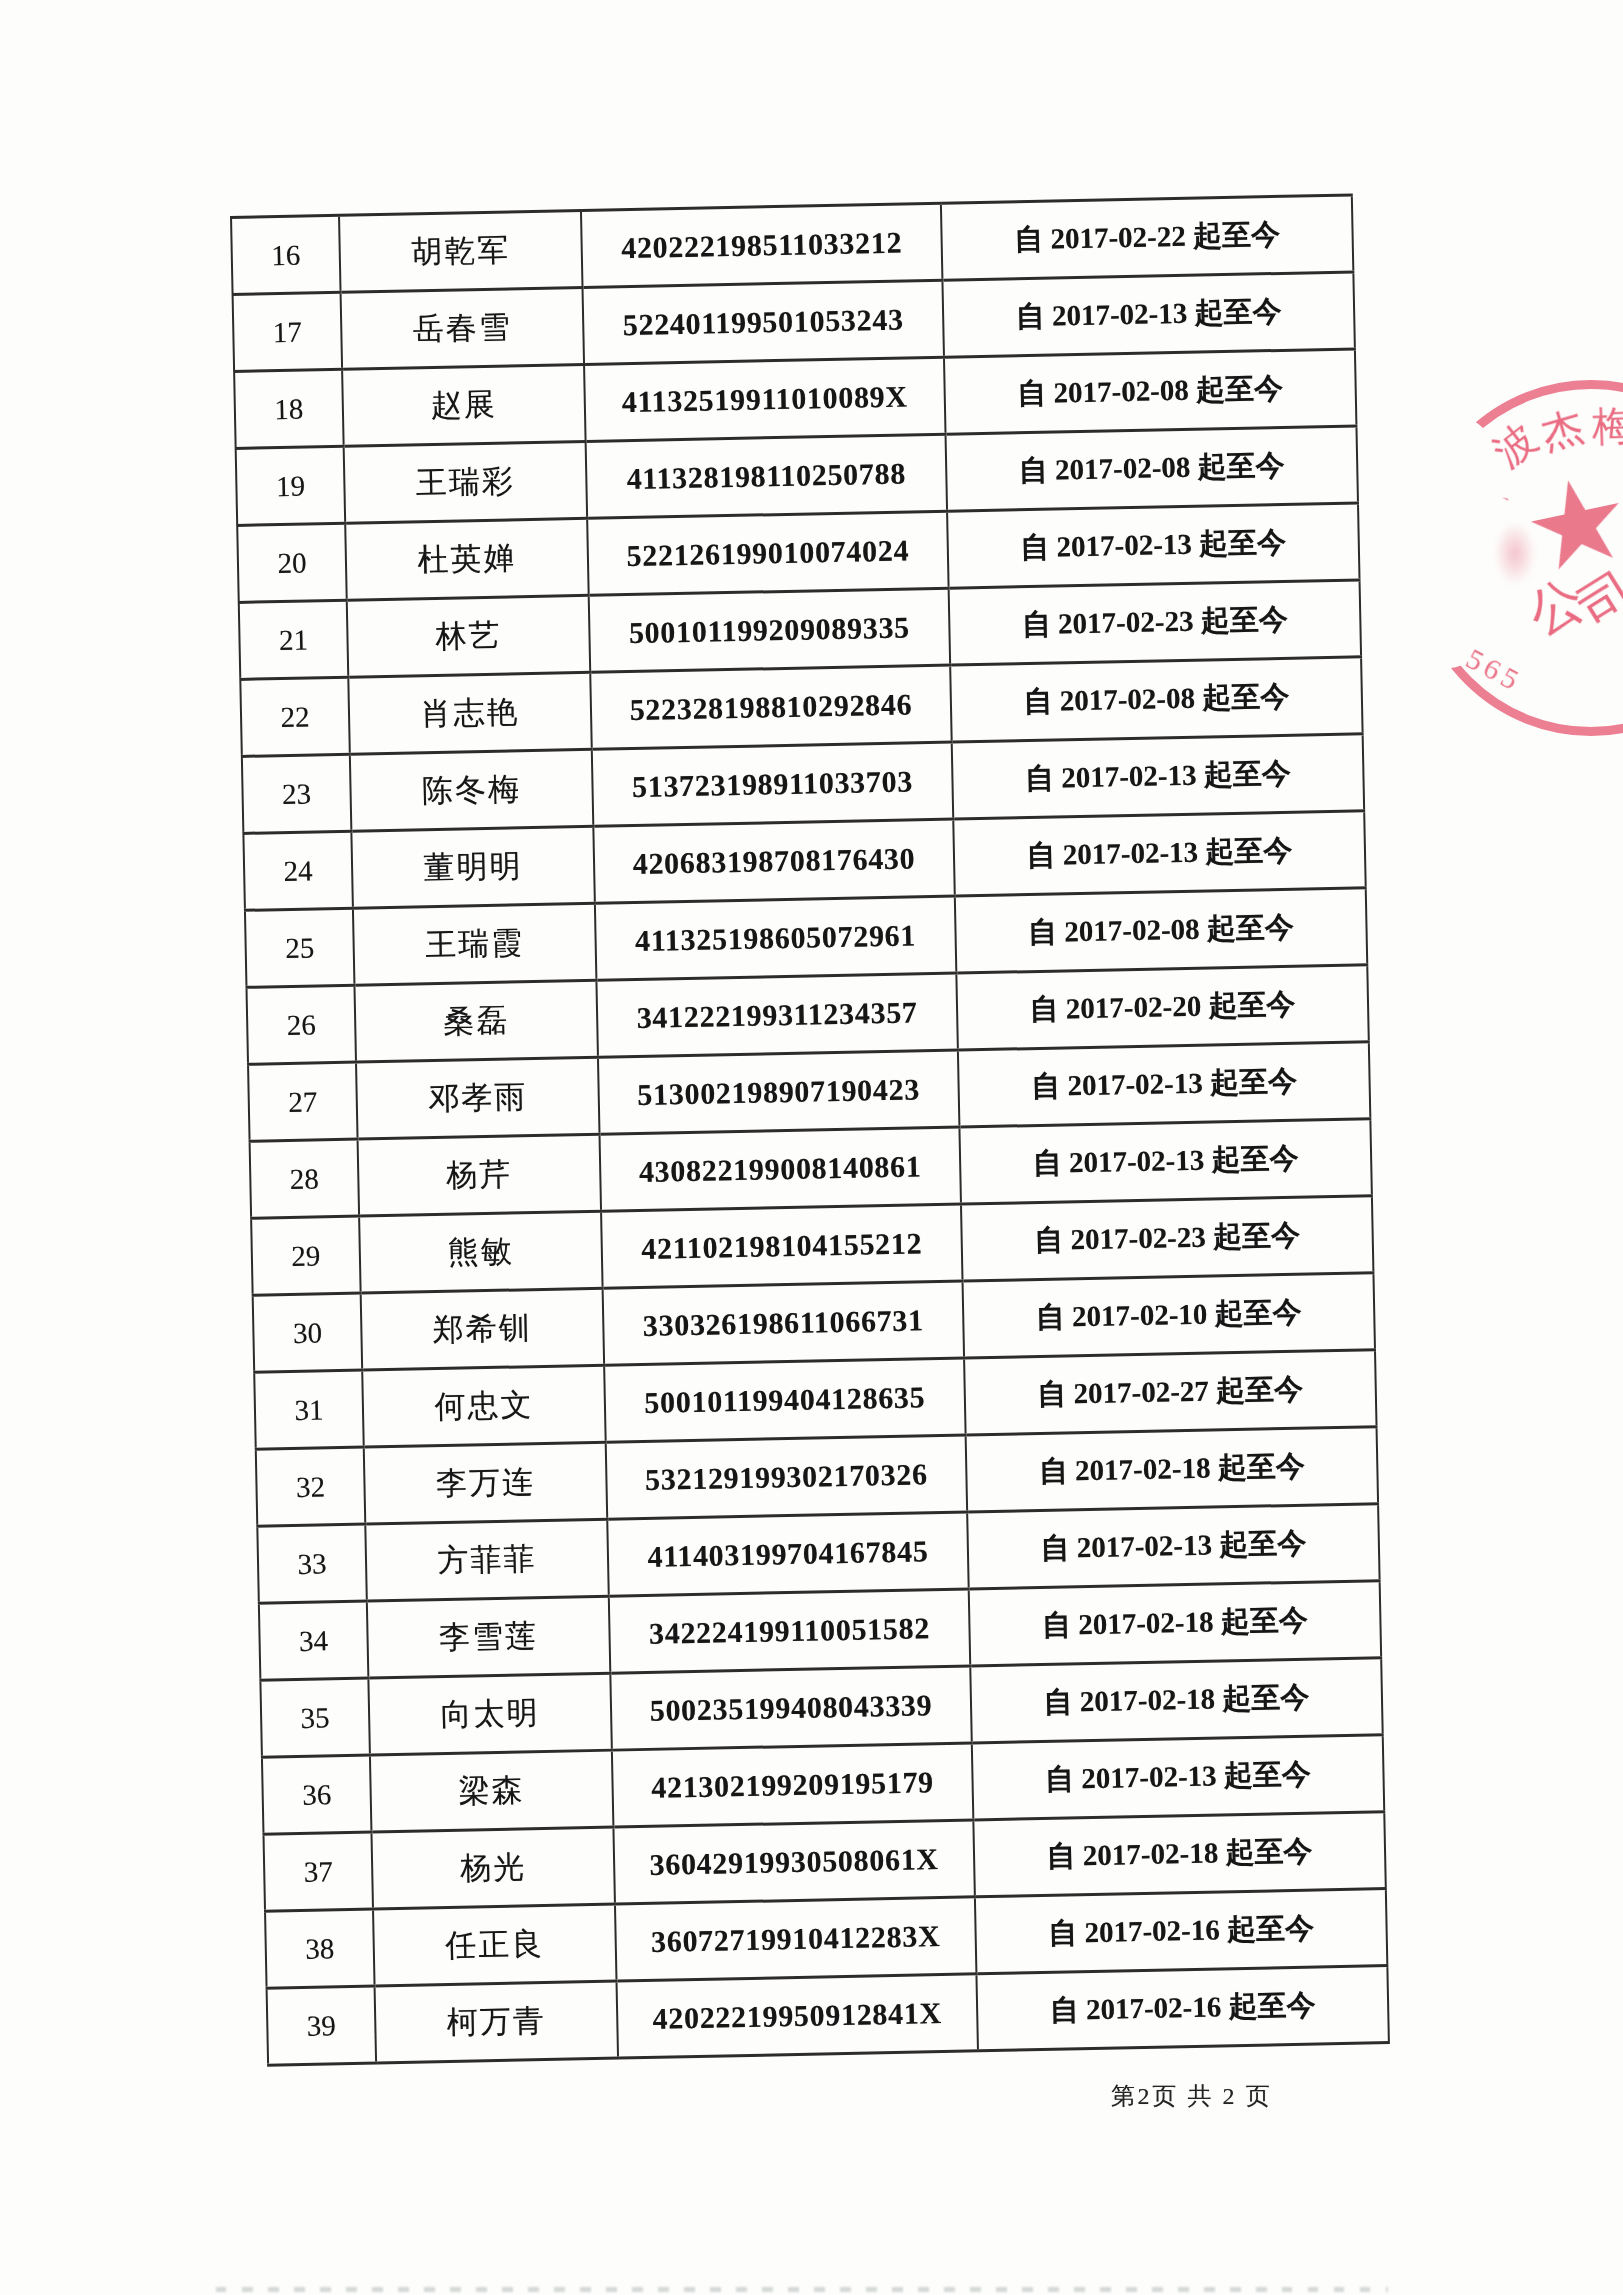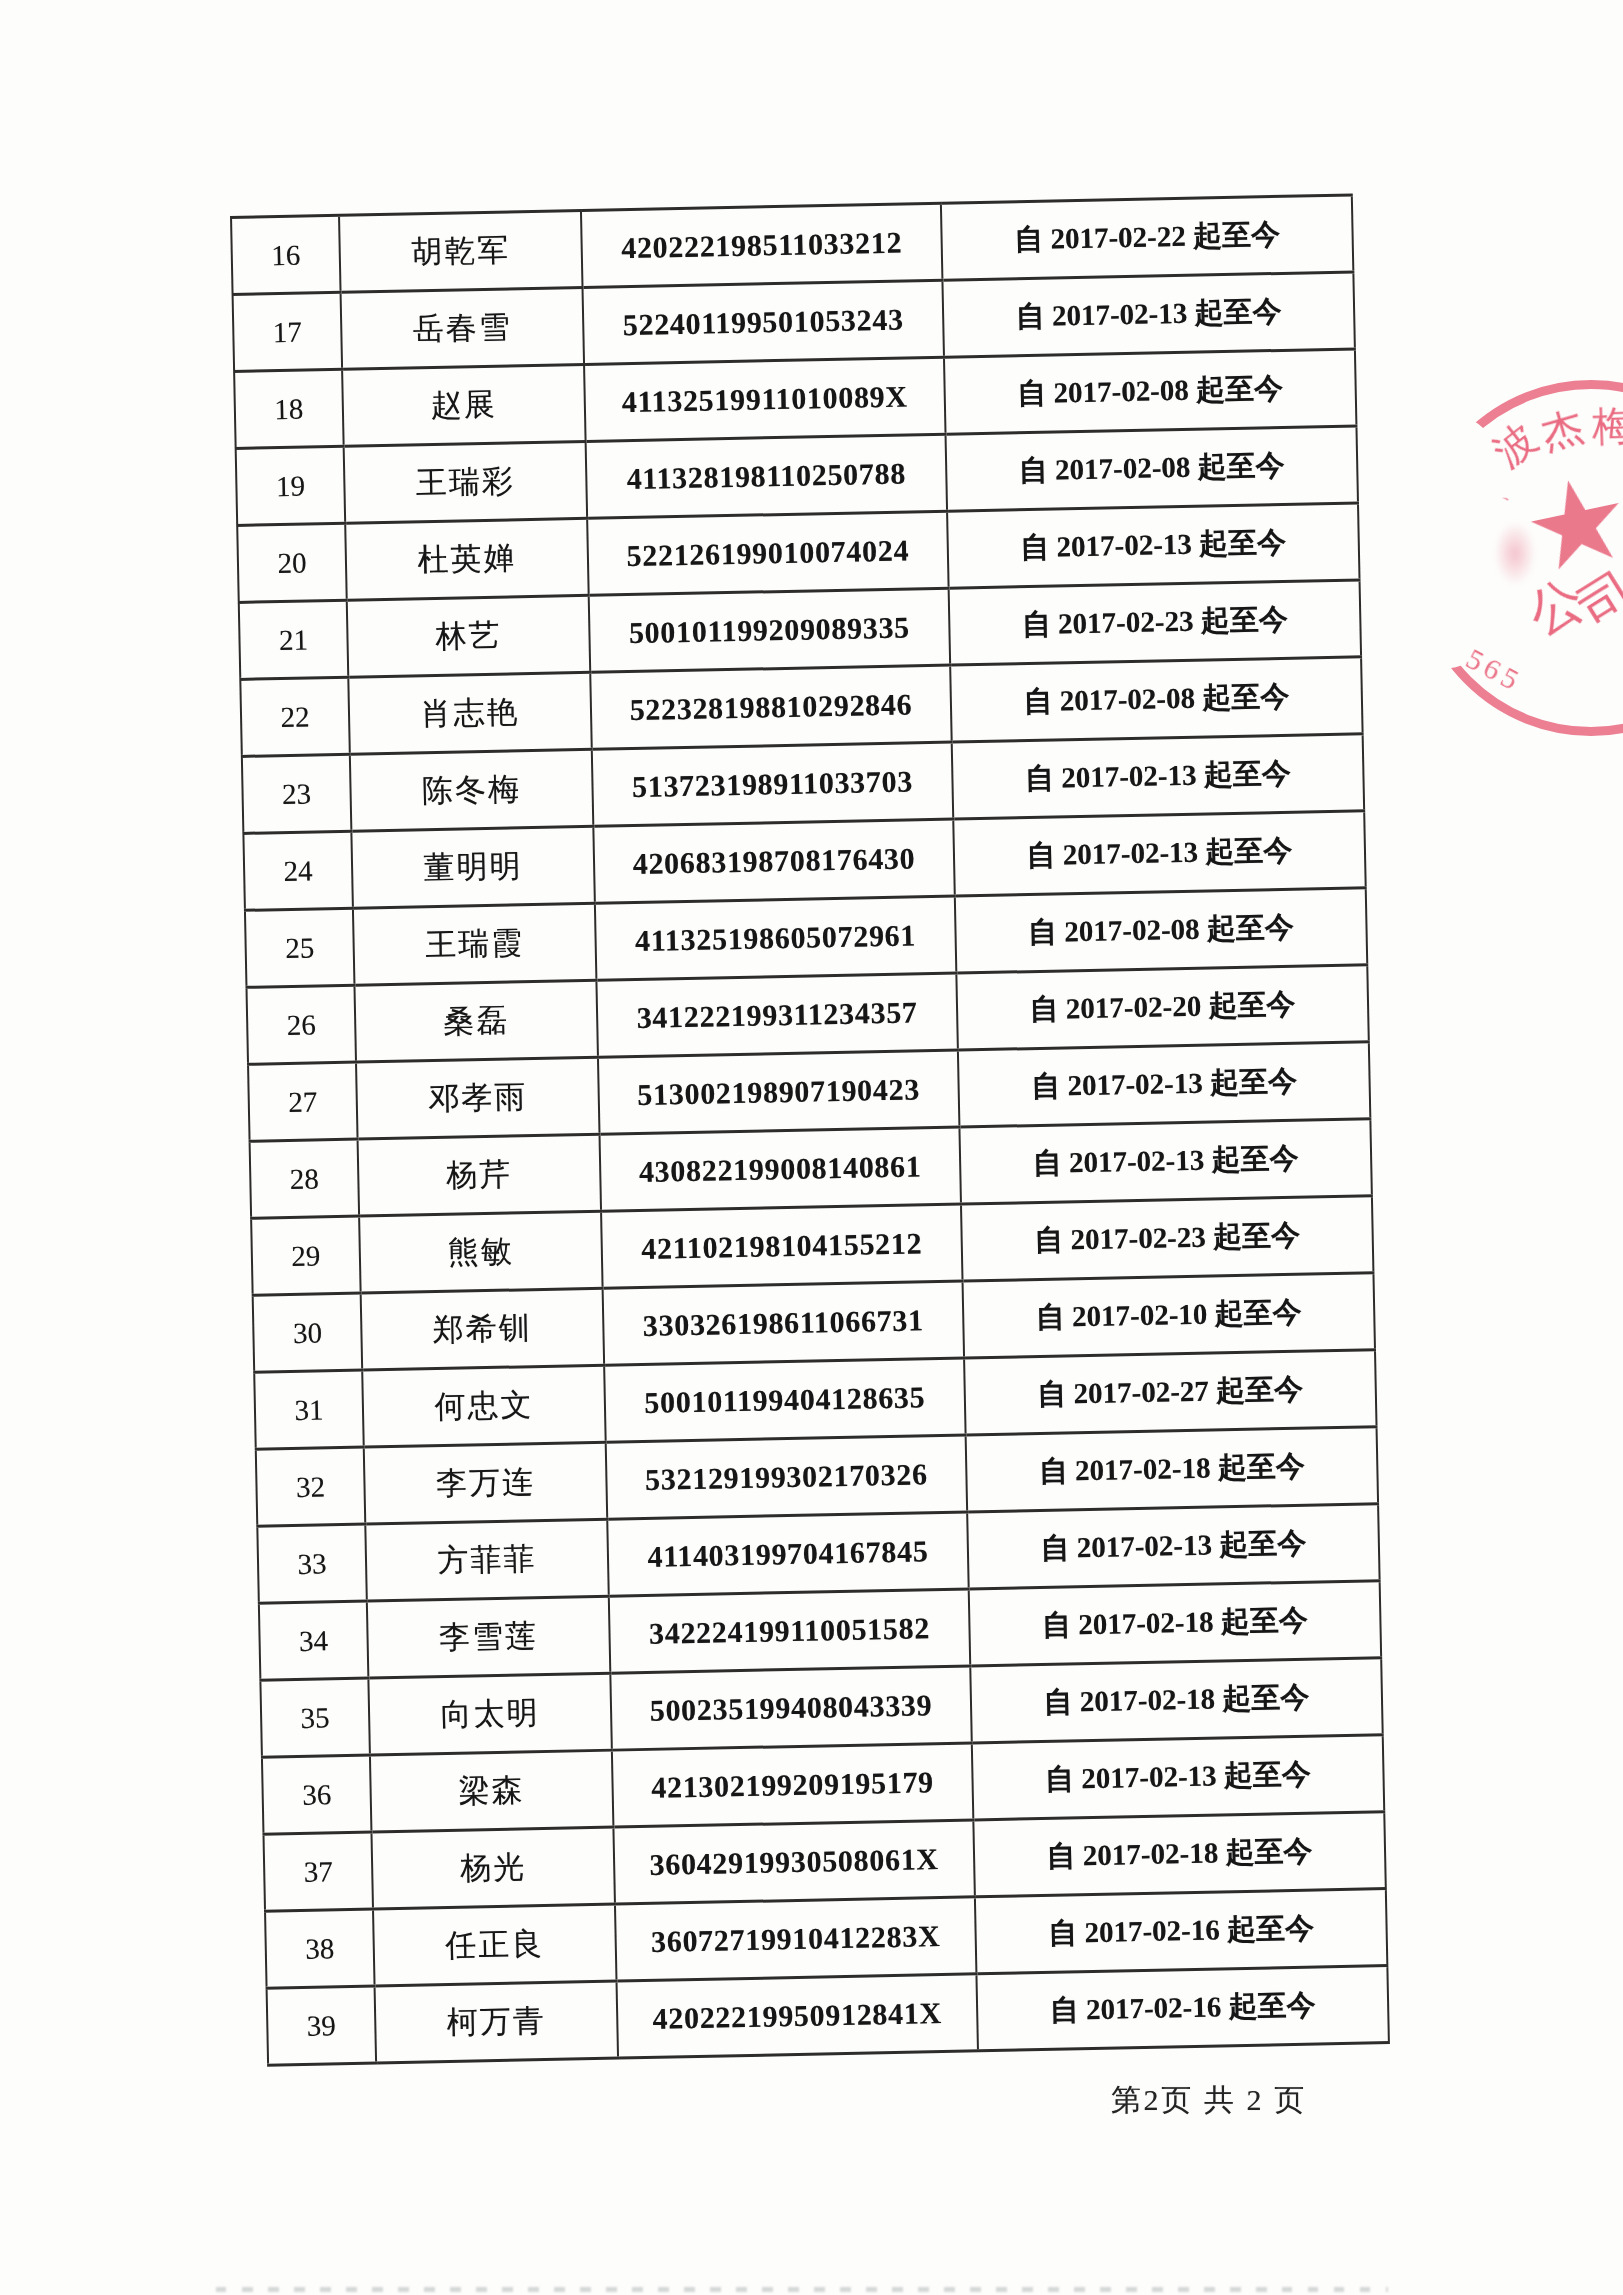--- a/index.html
+++ b/index.html
@@ -48,21 +48,21 @@
   td.c-no     { font-size: 29px; }
   td.c-name   { font-size: 31px; letter-spacing: 2px; }
   td.c-id     { font-size: 30px; font-weight: 700; letter-spacing: 0.7px; }
   td.c-period { font-size: 29px; font-weight: 600; }
 
   
   #footer-label {
     position: absolute;
     left: 1111px;
     top: 2080px;
-    font-size: 30px;
+    font-size: 24px;
     letter-spacing: 2.6px;
     color: #242424;
   }
 
   
   .stamp-el { position: absolute; pointer-events: none; }
   #stamp-ring {
     left: 1413px; top: 380px;
     width: 356px; height: 356px;
     border: 9.8px solid rgba(229, 84, 110, 0.75);

